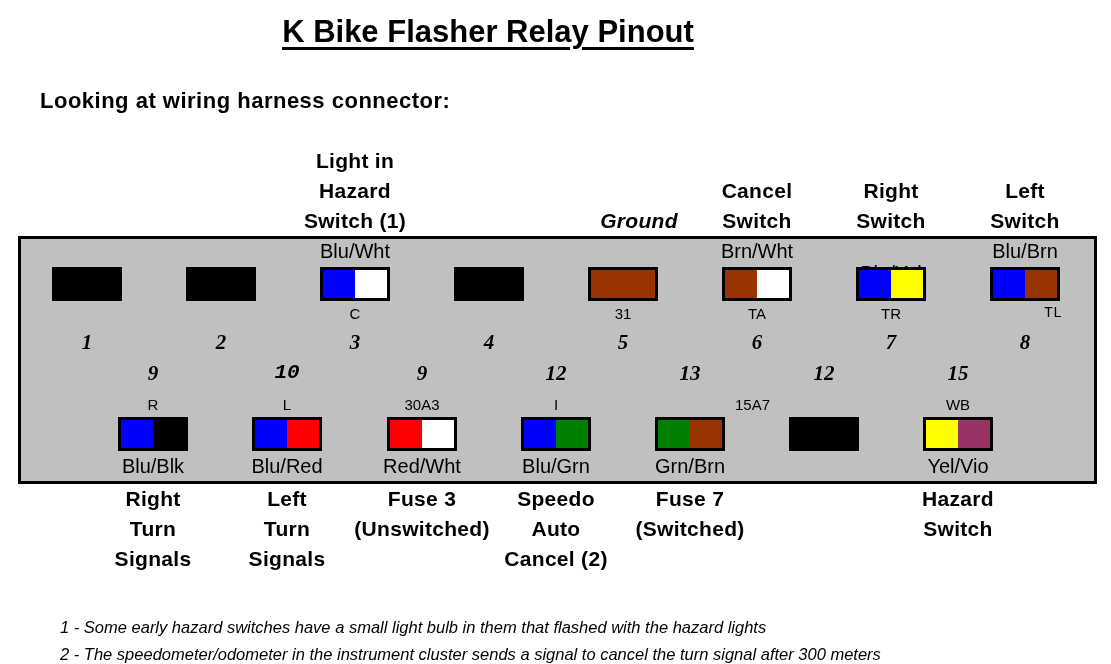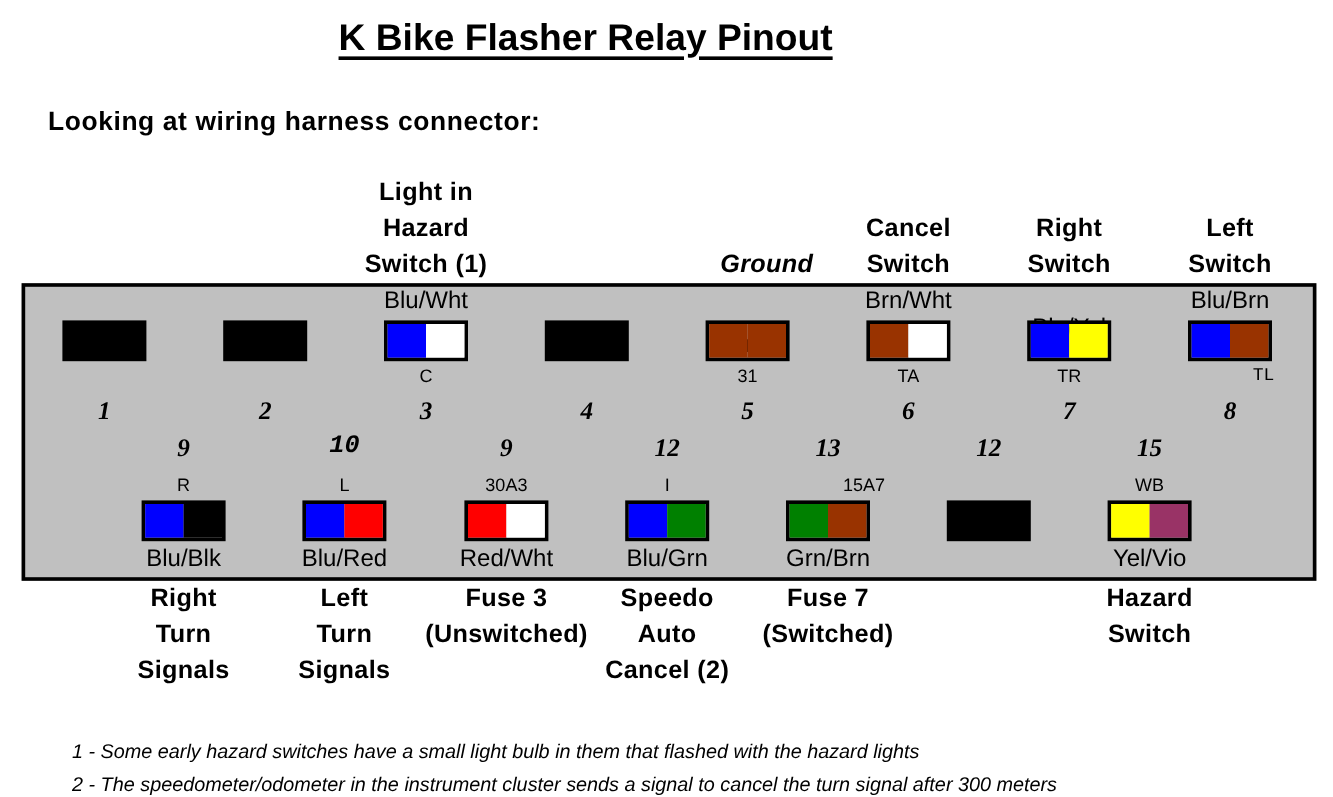--- a/index.html
+++ b/index.html
@@ -106,21 +106,21 @@
     </div>
     <div class="pin-num" style="left: 476px; top: 361px;">12</div>
     <div class="code" style="left: 476px; top: 396px;">I</div>
     <div class="wire-color" style="left: 476px; top: 455px;">Blu/Grn</div>
     <div class="below-label" style="left: 476px; top: 484px;">Speedo<br>Auto<br>Cancel (2)</div>
     <div class="swatch wired" style="left: 521px; top: 417px;">
       <div class="half" style="background: rgb(0, 0, 255);"></div>
       <div class="half" style="background: rgb(0, 128, 0);"></div>
     </div>
     <div class="pin-num" style="left: 610px; top: 361px;">13</div>
-    <div class="code" style="left: 640px; top: 396px;">15A7</div>
+    <div class="code" style="left: 610px; top: 396px; text-align: right;">15A7</div>
     <div class="wire-color" style="left: 610px; top: 455px;">Grn/Brn</div>
     <div class="below-label" style="left: 610px; top: 484px;">Fuse 7<br>(Switched)</div>
     <div class="swatch wired" style="left: 655px; top: 417px;">
       <div class="half" style="background: rgb(0, 128, 0);"></div>
       <div class="half" style="background: rgb(153, 51, 0);"></div>
     </div>
     <div class="pin-num" style="left: 744px; top: 361px;">12</div>
     <div class="swatch empty" style="left: 789px; top: 417px;"></div>
     <div class="pin-num" style="left: 878px; top: 361px;">15</div>
     <div class="code" style="left: 878px; top: 396px;">WB</div>

